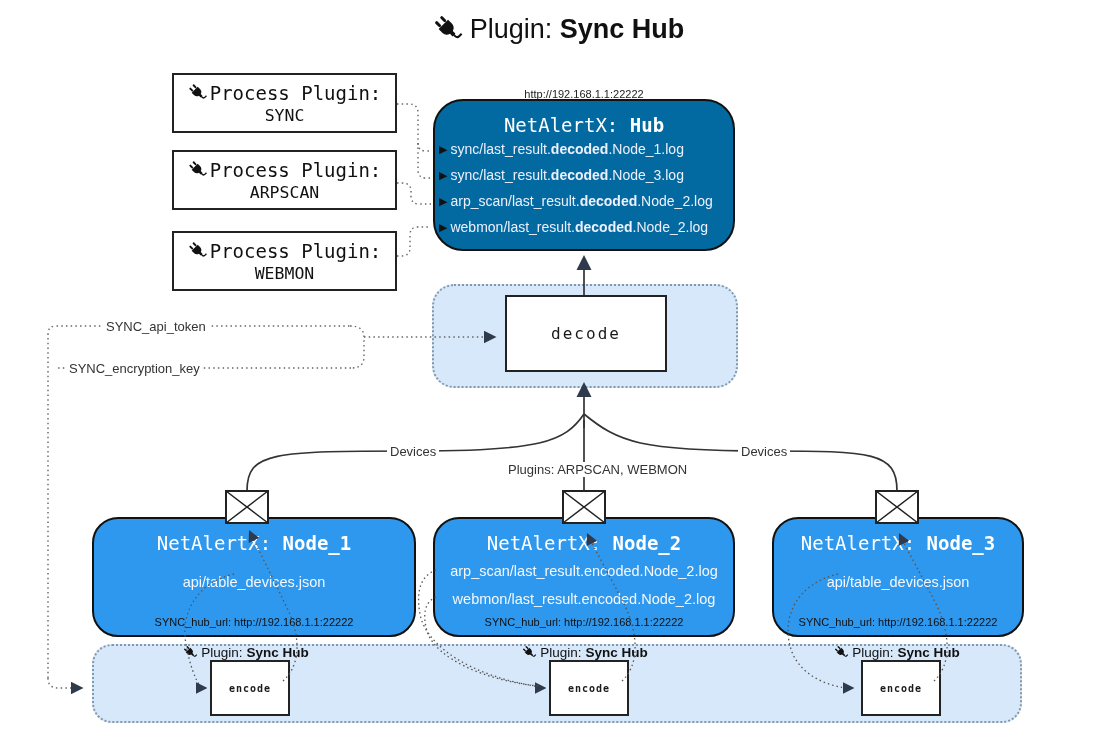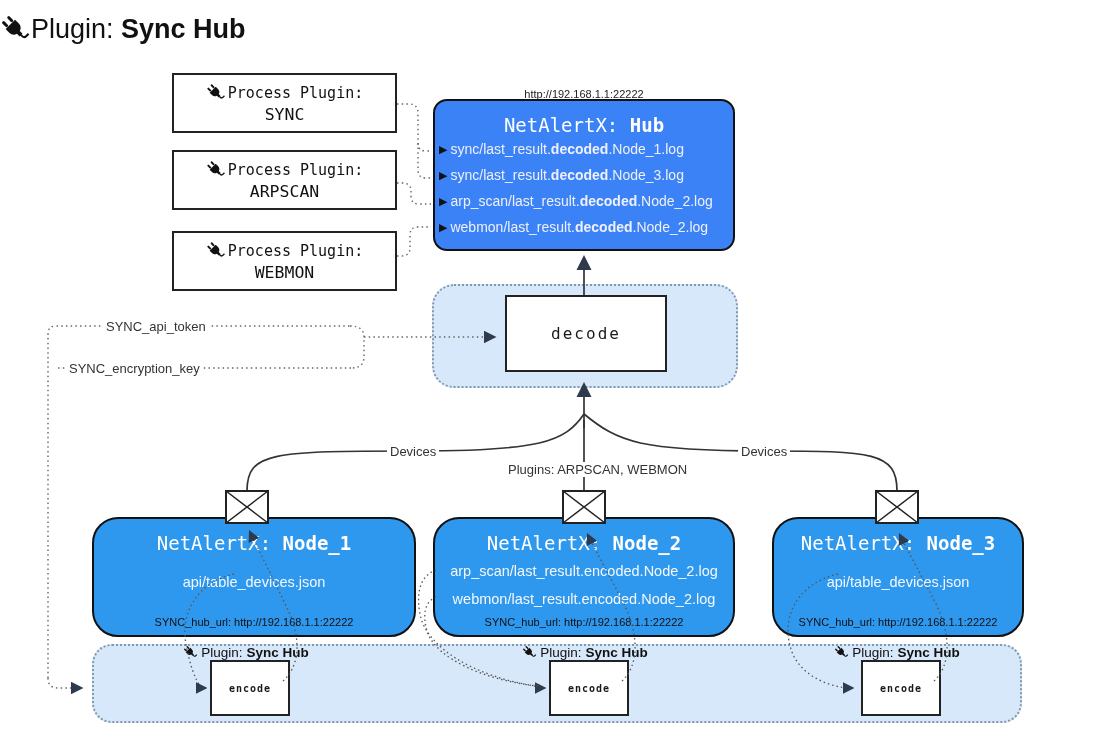--- a/index.html
+++ b/index.html
@@ -8,33 +8,33 @@
     font-family:"Liberation Sans",sans-serif;color:#1a1a1a;
   }
   svg.layer{position:absolute;left:0;top:0;width:1117px;height:754px;pointer-events:none;}
   #lines-bg{z-index:2;}
   #lines-fg{z-index:5;}
   .band{position:absolute;background:#d7e8fa;border:2px dotted #8199ad;border-radius:22px;z-index:1;box-sizing:border-box;}
   .whitebox{position:absolute;background:#fff;border:2px solid #222;box-sizing:border-box;z-index:3;
     display:flex;align-items:center;justify-content:center;text-align:center;}
   .mono{font-family:"DejaVu Sans Mono","Liberation Mono",monospace;}
   
-  #title-row{position:absolute;left:0;right:0;top:14px;display:flex;align-items:center;z-index:3;}
+  #title-row{position:absolute;left:0;right:0;top:14px;display:flex;align-items:center;justify-content:center;gap:6px;z-index:3;}
   #title-row .t{font-size:27px;color:#111;}
   #title-row b{font-weight:700;}
   .plug{display:inline-block;}
   
   .pbox{position:absolute;left:172px;width:225px;height:60px;background:#fff;border:2px solid #222;z-index:3;
     display:flex;flex-direction:column;align-items:center;justify-content:center;box-sizing:border-box;}
-  .pbox .l1{display:flex;align-items:center;gap:2px;font-size:15px;color:#111;}
+  .pbox .l1{display:flex;align-items:center;gap:2px;font-size:19px;color:#111;}
   .pbox .l2{font-size:16.5px;margin-top:2px;color:#111;}
   
   #hub-url{position:absolute;left:433px;width:302px;top:80px;text-align:center;font-size:11px;color:#222;z-index:3;margin-top:8px;}
-  #hub{position:absolute;left:433px;top:99px;width:302px;height:152px;background:#3b82f6;border:2px solid #111;
-    border-radius:14px;z-index:3;box-sizing:border-box;color:#eef0fb;}
+  #hub{position:absolute;left:433px;top:99px;width:302px;height:152px;background:#0369a1;border:2px solid #111;
+    border-radius:30px;z-index:3;box-sizing:border-box;color:#eef0fb;}
   #hub .hub-title{text-align:center;font-size:19px;margin-top:13px;color:#fff;}
   #hub .hub-title b{font-weight:700;}
   .hub-log{display:flex;align-items:center;font-size:14px;height:26px;padding-left:4px;white-space:nowrap;}
   .hub-log:first-of-type{margin-top:3px;}
   .hub-log .tri{color:#111;font-size:11px;margin-right:3px;line-height:1;}
   .hub-log b{font-weight:700;}
   
   #decode-band{left:432px;top:284px;width:306px;height:104px;}
   #decode-box{left:505px;top:295px;width:162px;height:77px;font-size:16px;letter-spacing:2px;}
   

